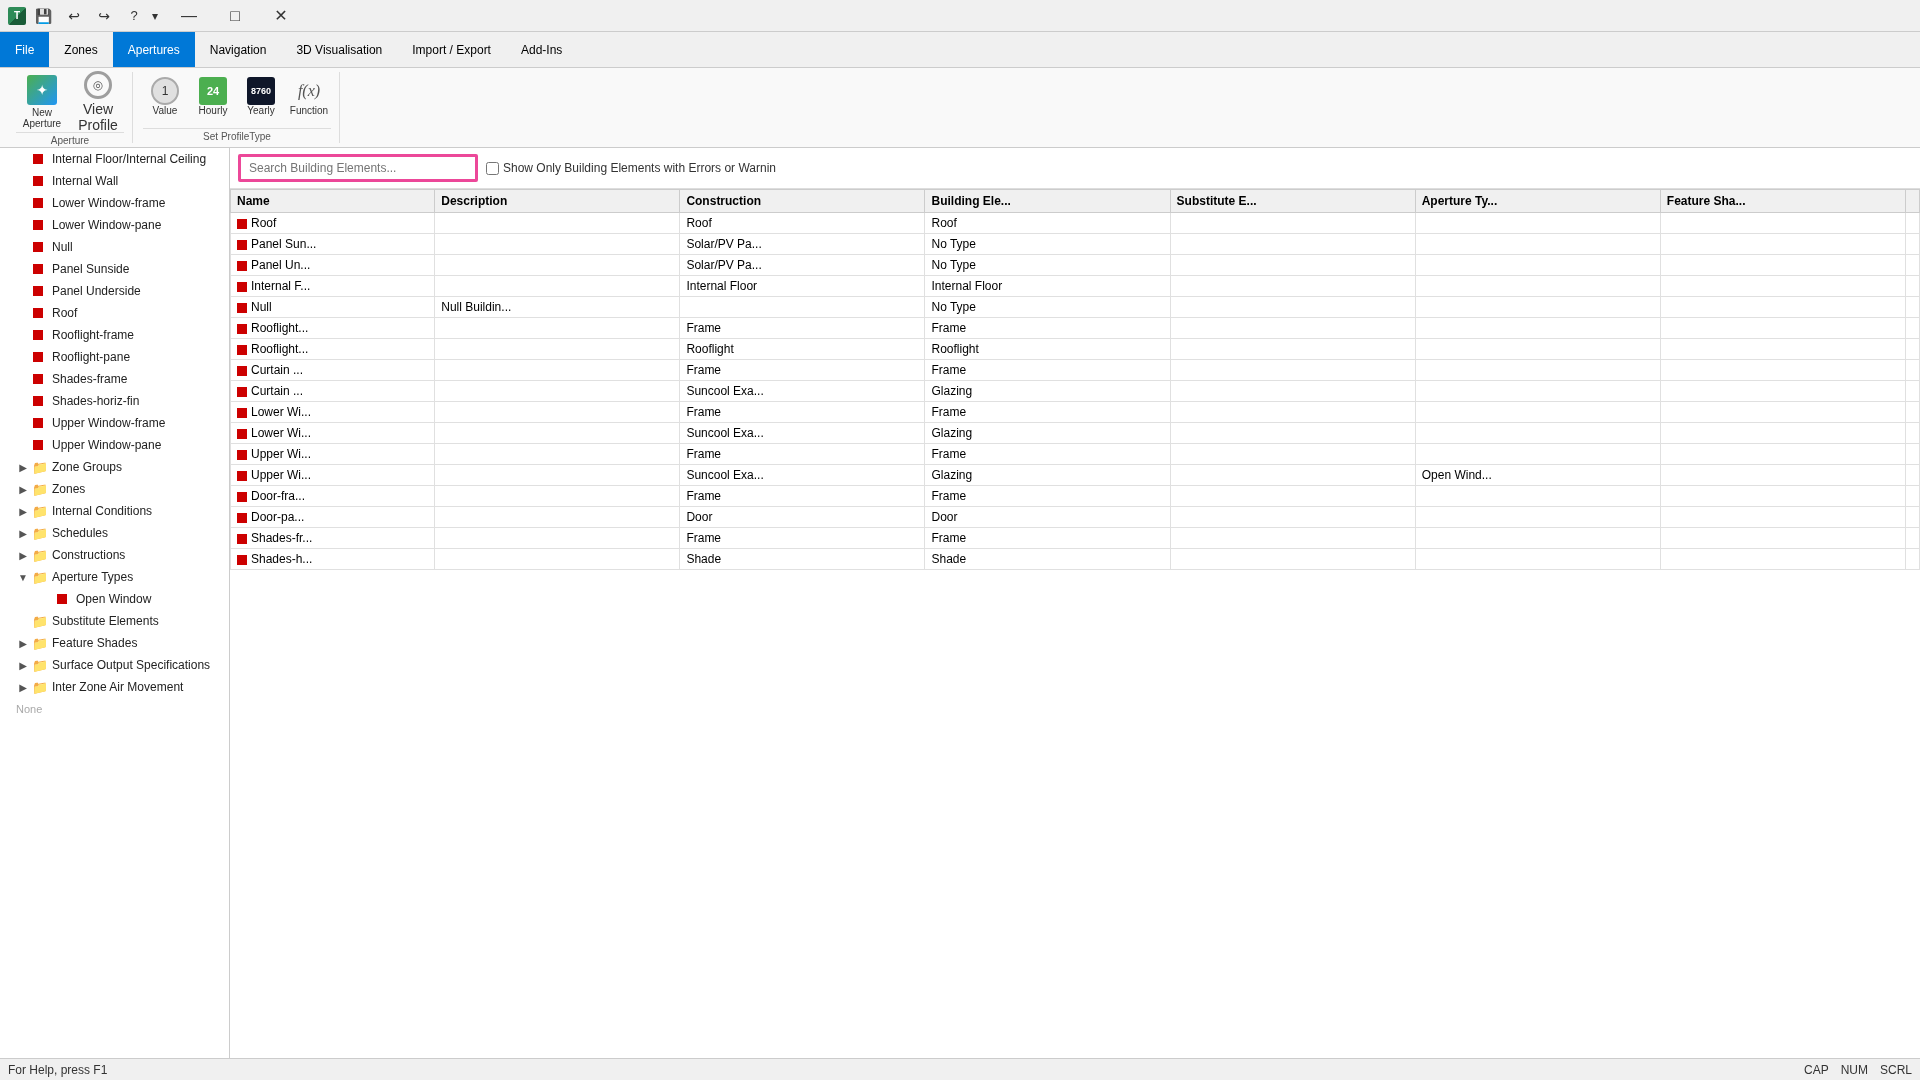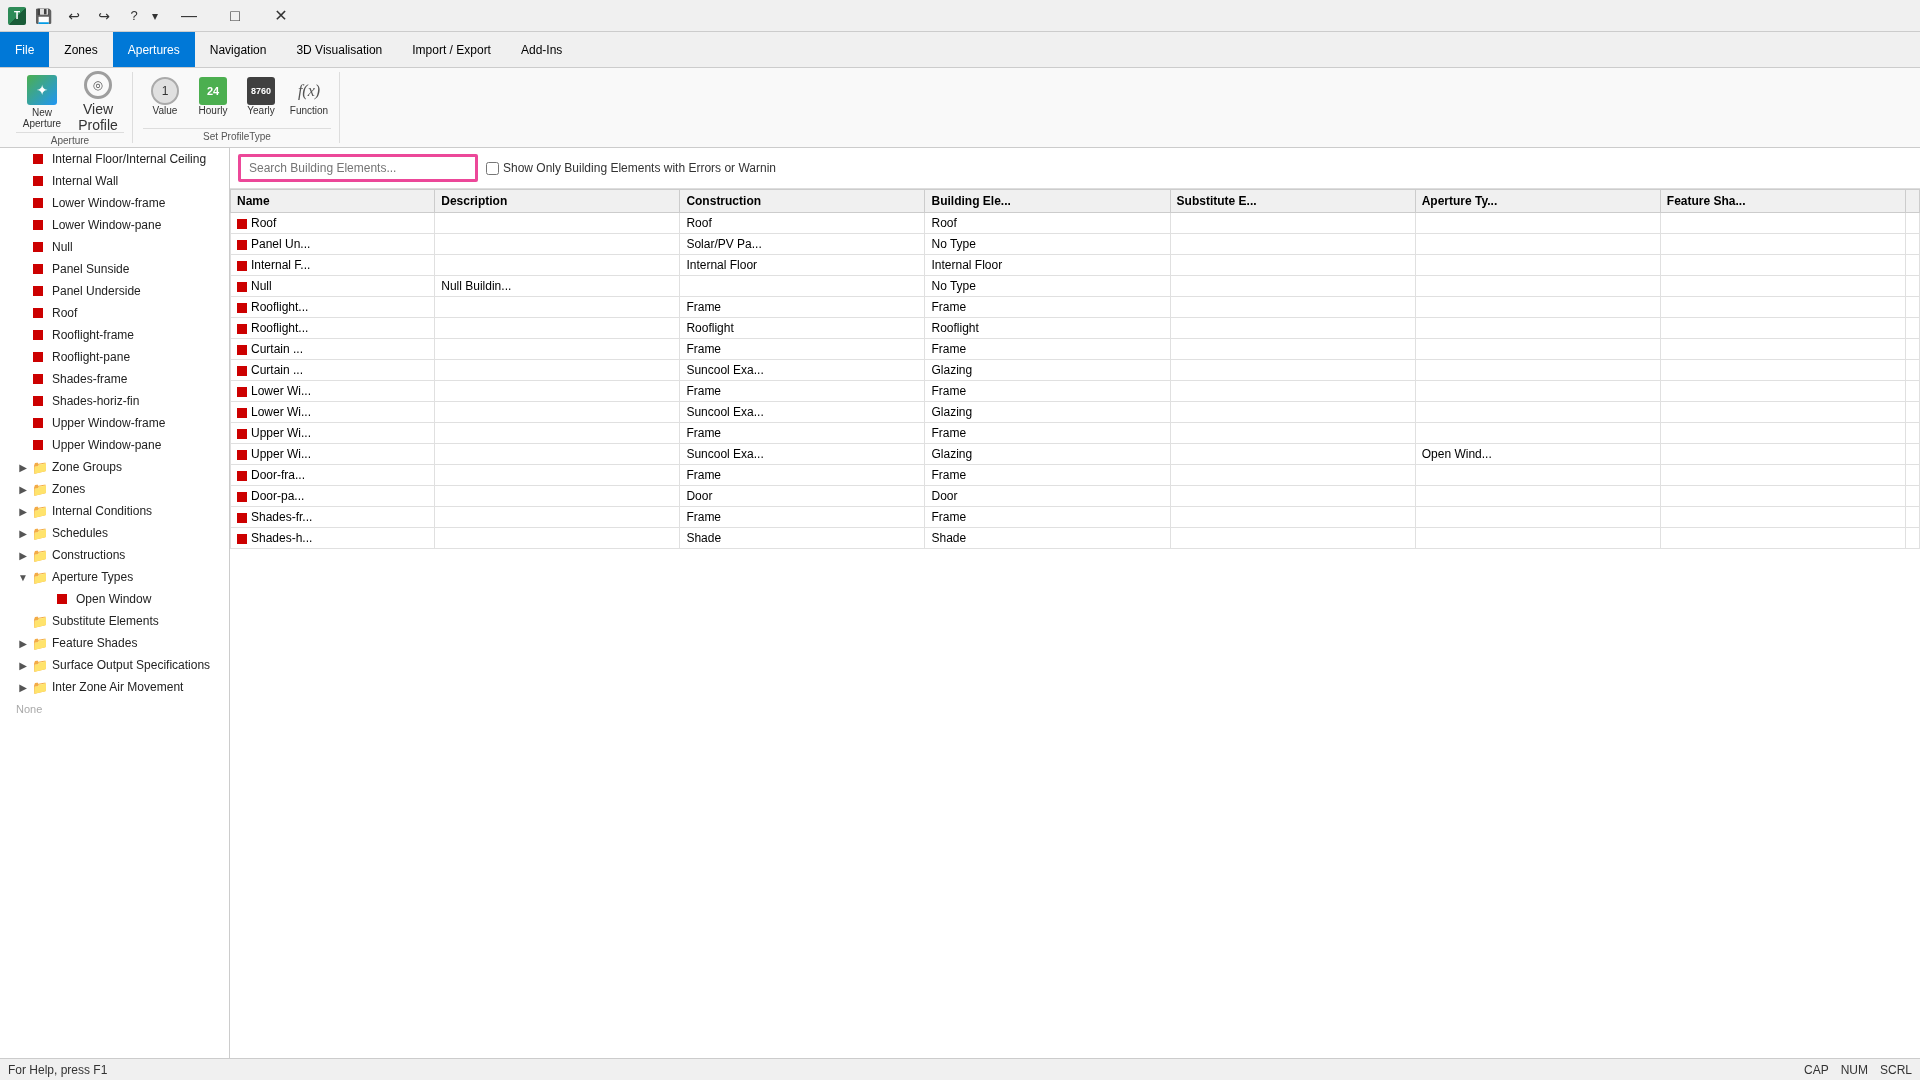--- a/index.html
+++ b/index.html
@@ -227,21 +227,21 @@
       margin-right: 6px;
       display: flex; align-items: center; justify-content: center;
       font-size: 10px; color: white; font-weight: bold;
     }
 
     
     .icon-new-aperture { background: linear-gradient(135deg, #4caf50 0%, #2196f3 100%); width: 30px; height: 30px; border-radius: 3px; display: flex; align-items: center; justify-content: center; }
     .icon-view { width: 28px; height: 28px; border-radius: 50%; border: 3px solid #9e9e9e; display: flex; align-items: center; justify-content: center; }
     .icon-circle-1 { width: 28px; height: 28px; border-radius: 50%; background: #e0e0e0; border: 2px solid #aaa; display: flex; align-items: center; justify-content: center; font-size: 11px; }
     .icon-24 { background: #4caf50; color: white; border-radius: 3px; width: 28px; height: 28px; display: flex; align-items: center; justify-content: center; font-size: 11px; font-weight: bold; }
-    .icon-8760 { background: #404040; color: white; border-radius: 3px; width: 28px; height: 28px; display: flex; align-items: center; justify-content: center; font-size: 10px; font-weight: bold; }
+    .icon-8760 { background: #0f172a; color: white; border-radius: 3px; width: 28px; height: 28px; display: flex; align-items: center; justify-content: center; font-size: 10px; font-weight: bold; }
     .icon-fx { color: #555; font-size: 16px; font-style: italic; font-family: serif; }
   </style>
 </head>
 <body>
 
 <div class="title-bar">
   <div class="app-logo">T</div>
   <div style="display:flex; align-items:center; gap:6px; margin-right:8px;">
     <button class="title-bar-btn" style="width:24px;height:24px;font-size:14px;">💾</button>
     <button class="title-bar-btn" style="width:24px;height:24px;font-size:14px;">↩</button>
@@ -514,20 +514,30 @@
               <td><span class="red-sq"></span>Roof</td>
               <td></td>
               <td>Roof</td>
               <td>Roof</td>
               <td></td>
               <td></td>
               <td></td>
               <td></td>
             </tr>
             <tr>
+              <td><span class="red-sq"></span>Panel Sun...</td>
+              <td></td>
+              <td>Solar/PV Pa...</td>
+              <td>No Type</td>
+              <td></td>
+              <td></td>
+              <td></td>
+              <td></td>
+            </tr>
+            <tr>
               <td><span class="red-sq"></span>Panel Un...</td>
               <td></td>
               <td>Solar/PV Pa...</td>
               <td>No Type</td>
               <td></td>
               <td></td>
               <td></td>
               <td></td>
             </tr>
             <tr>

